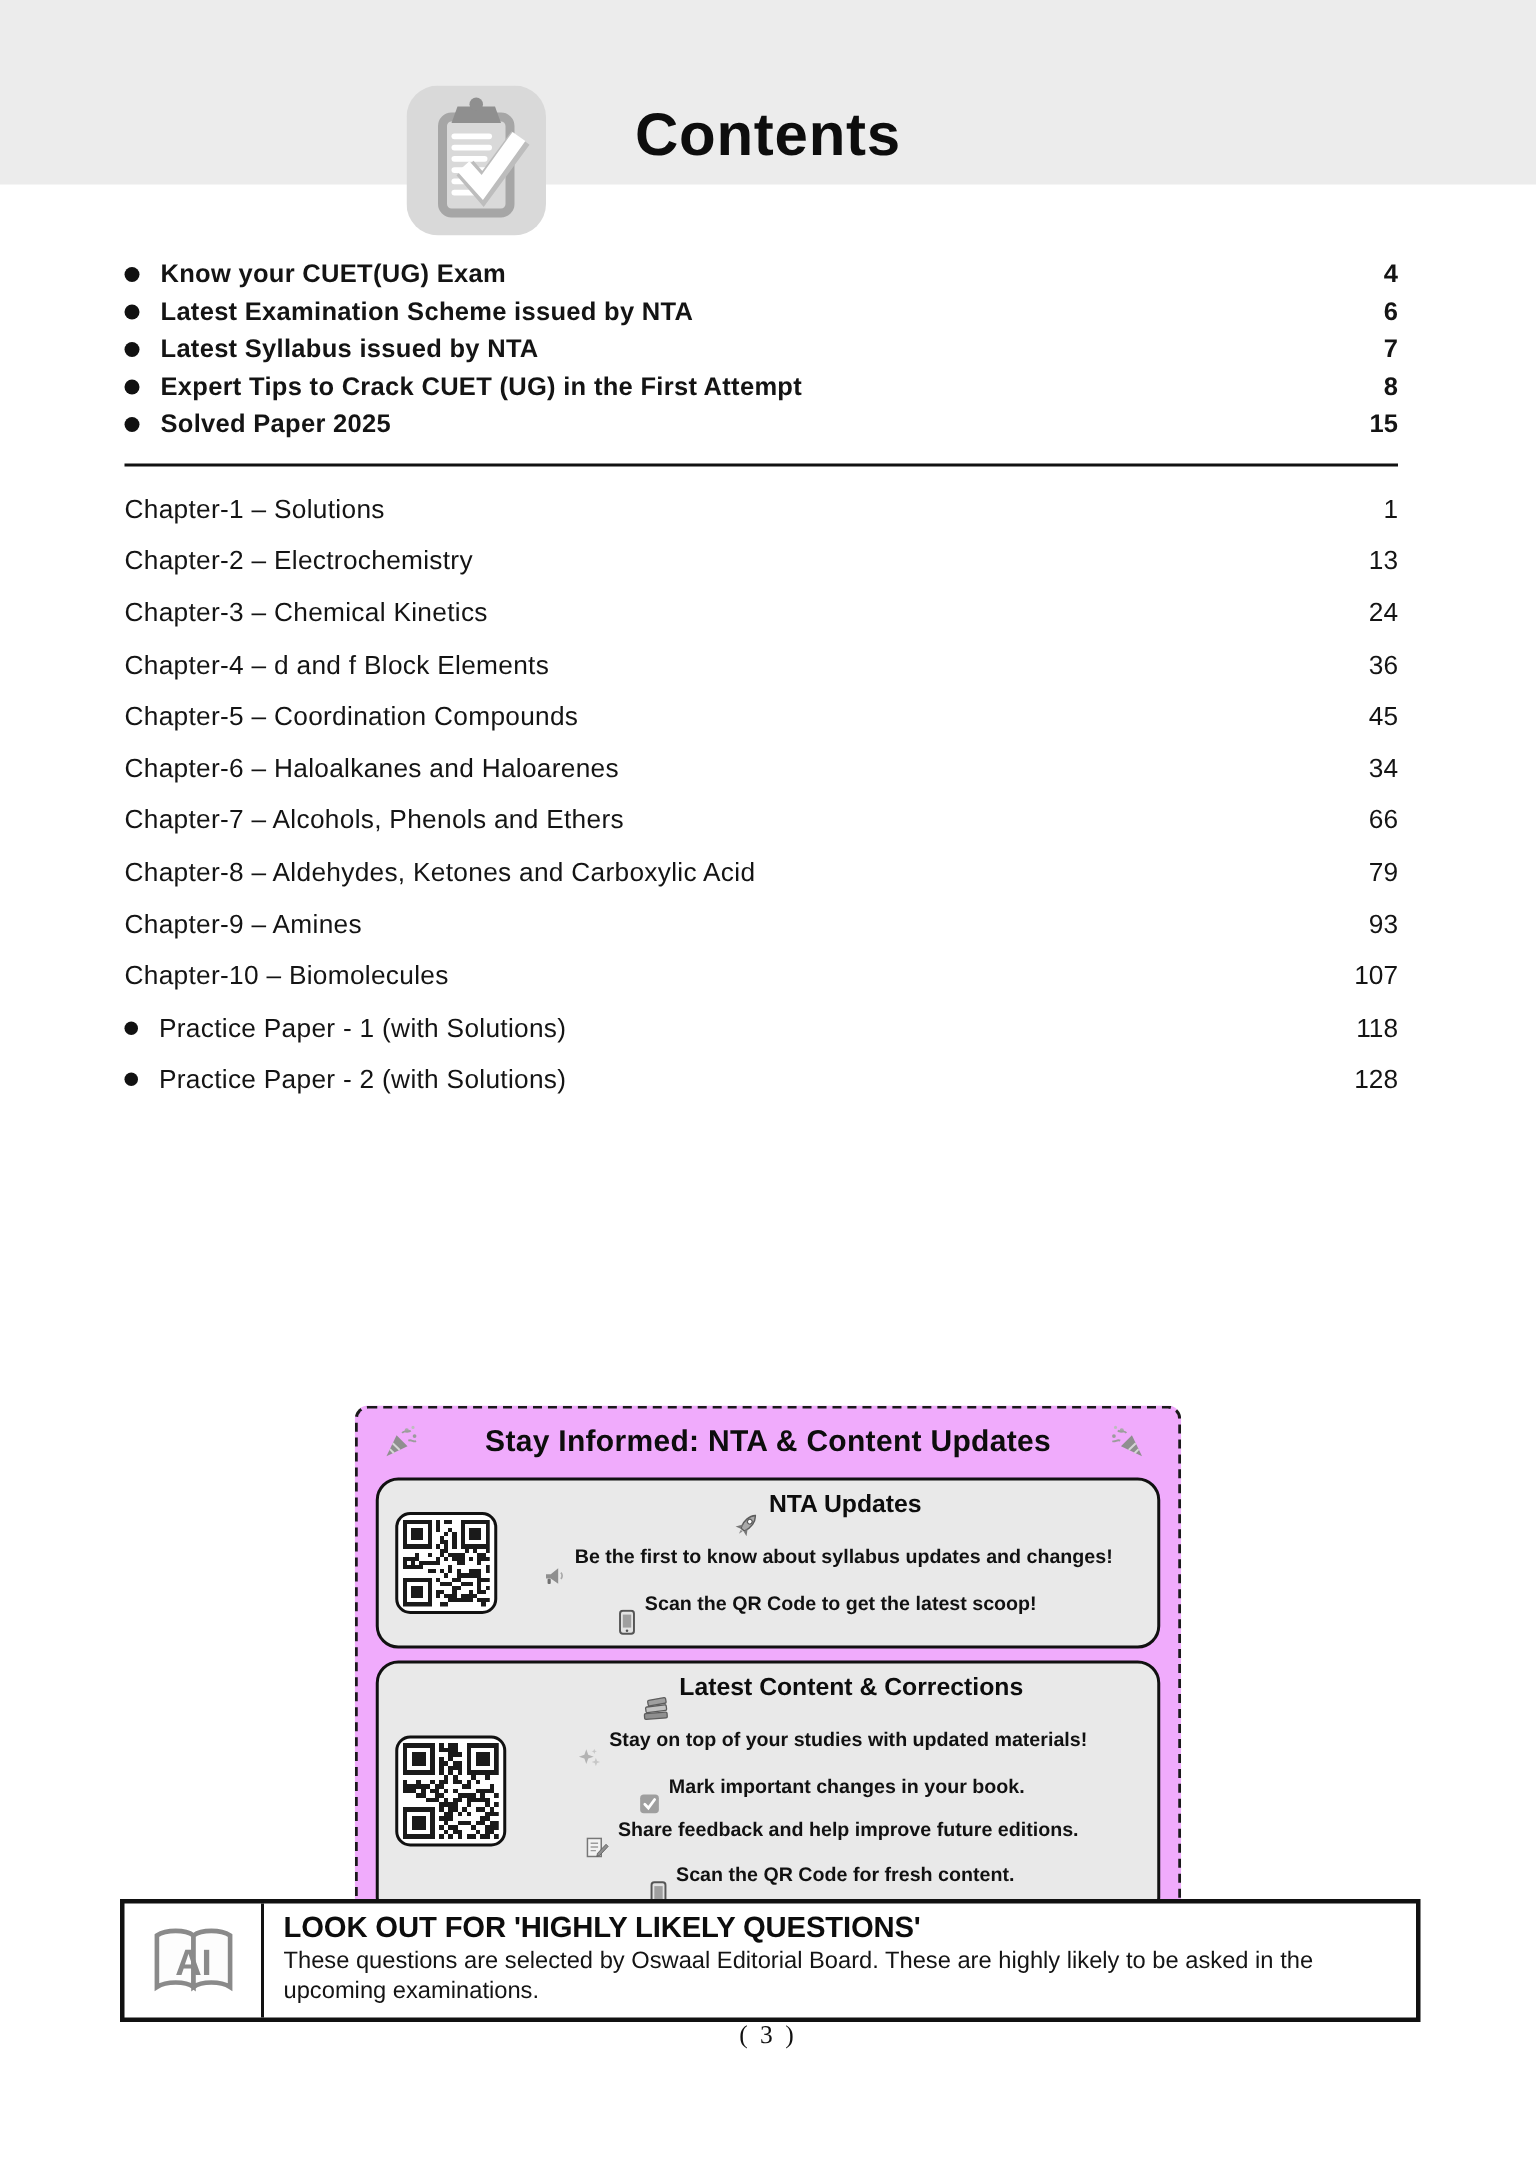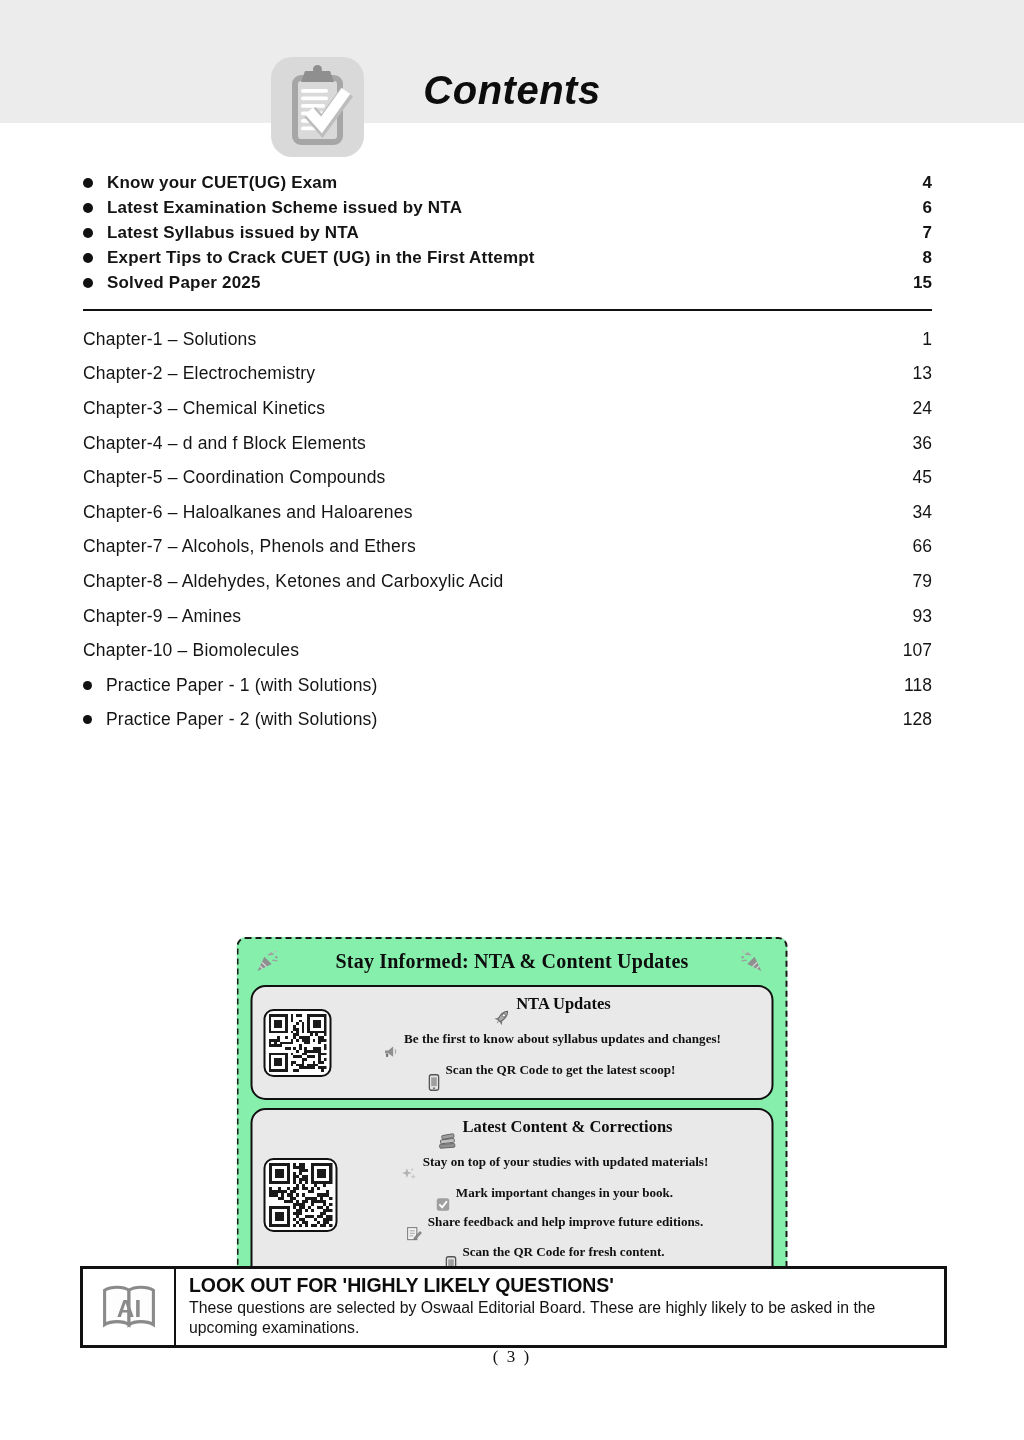--- a/index.html
+++ b/index.html
@@ -3,38 +3,38 @@
 <meta charset="utf-8">
 <style>
   html,body{margin:0;padding:0;background:#fff;}
   body{width:1024px;height:1440px;position:relative;overflow:hidden;
        font-family:"Liberation Sans",sans-serif;color:#141414;}
 
   
   .band{position:absolute;top:0;left:0;width:1024px;height:123px;background:#ececec;}
   .hicon{position:absolute;left:271px;top:57px;width:93px;height:100px;}
   .page-title{position:absolute;top:68px;left:0;width:1024px;text-align:center;
-    font-size:40px;font-weight:700;margin:0;color:#0d0d0d;letter-spacing:.5px;font-style:italic;}
+    font-size:40px;font-weight:700;margin:0;color:#0d0d0d;letter-spacing:.5px;}
 
   
   .lists{position:absolute;top:171px;left:83px;width:849px;}
   .row{display:flex;align-items:center;}
   .row .lbl{flex:1;letter-spacing:.2px;}
   .row .pg{text-align:right;white-space:nowrap;}
   .row.fm{height:24.8px;font-size:17px;font-weight:700;}
   .bullet{width:10px;height:10px;border-radius:50%;background:#111;margin-right:14px;flex:none;}
   .divider{border:none;border-top:2.2px solid #111;margin:14px 0 0 0;}
   .chapters{margin-top:11px;}
   .chapters .row{height:34.6px;font-size:17.5px;font-weight:400;}
   .chapters .row.pp .bullet{width:9px;height:9px;}
 
   
   .stay{position:absolute;top:937px;left:50%;transform:translateX(-50%);width:551px;
     box-sizing:border-box;border:2.4px dashed #1a1a1a;border-radius:9px;
-    padding:4px 12px 11px;background:#86efac;font-family:Liberation Serif, serif;}
+    padding:4px 12px 11px;background:#f0abfc;font-family:Liberation Sans, sans-serif;}
   .stay-head{display:flex;align-items:center;justify-content:space-between;padding:2px 4px 0;}
   .stay-head h2{font-size:20px;font-weight:700;margin:5px 0 4px;letter-spacing:.2px;color:#0d0d0d;}
   .sec{border:2.6px solid #111;border-radius:15px;background:#e9e9e9;
     display:flex;align-items:center;gap:11px;padding:7px 11px;margin-top:8px;}
   .qr{background:#fff;border:2.6px solid #111;border-radius:10px;padding:3px;flex:none;line-height:0;}
   .sec-body{flex:1;text-align:center;min-width:0;}
   .sec-title{font-size:16.5px;font-weight:700;margin-bottom:2px;color:#0d0d0d;}
   .sec-line{font-size:13.1px;font-weight:600;line-height:1.47;margin:0;color:#111;}
   .sec-line b{font-weight:800;}
   .icn{display:inline-block;vertical-align:-4px;margin-right:5px;line-height:0;}

